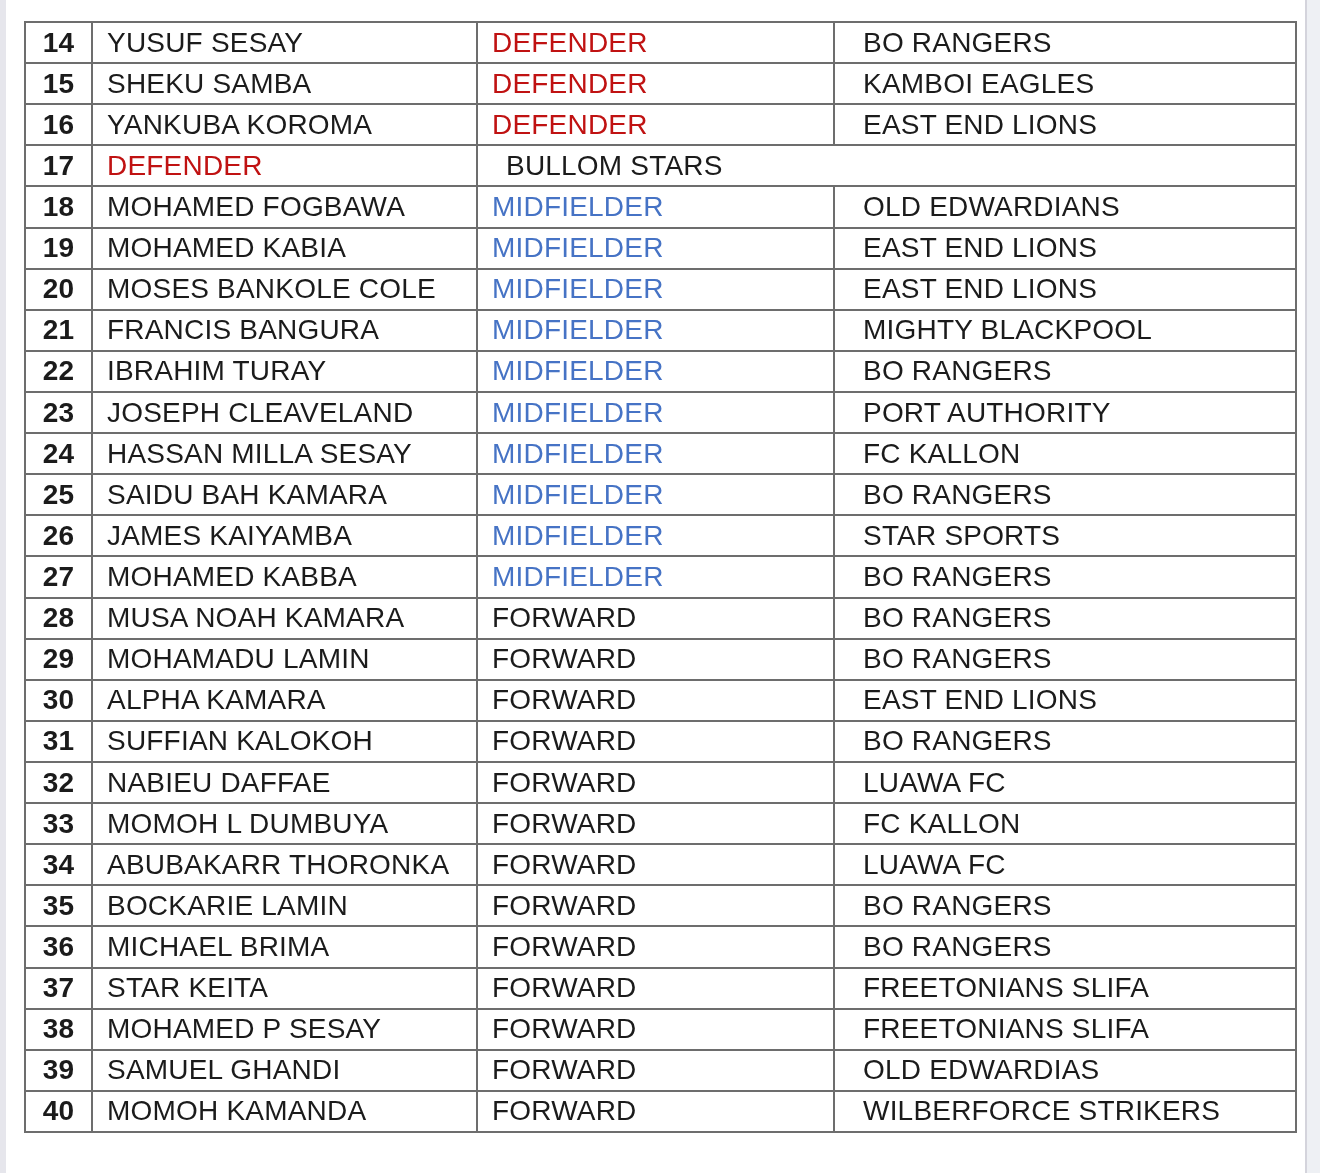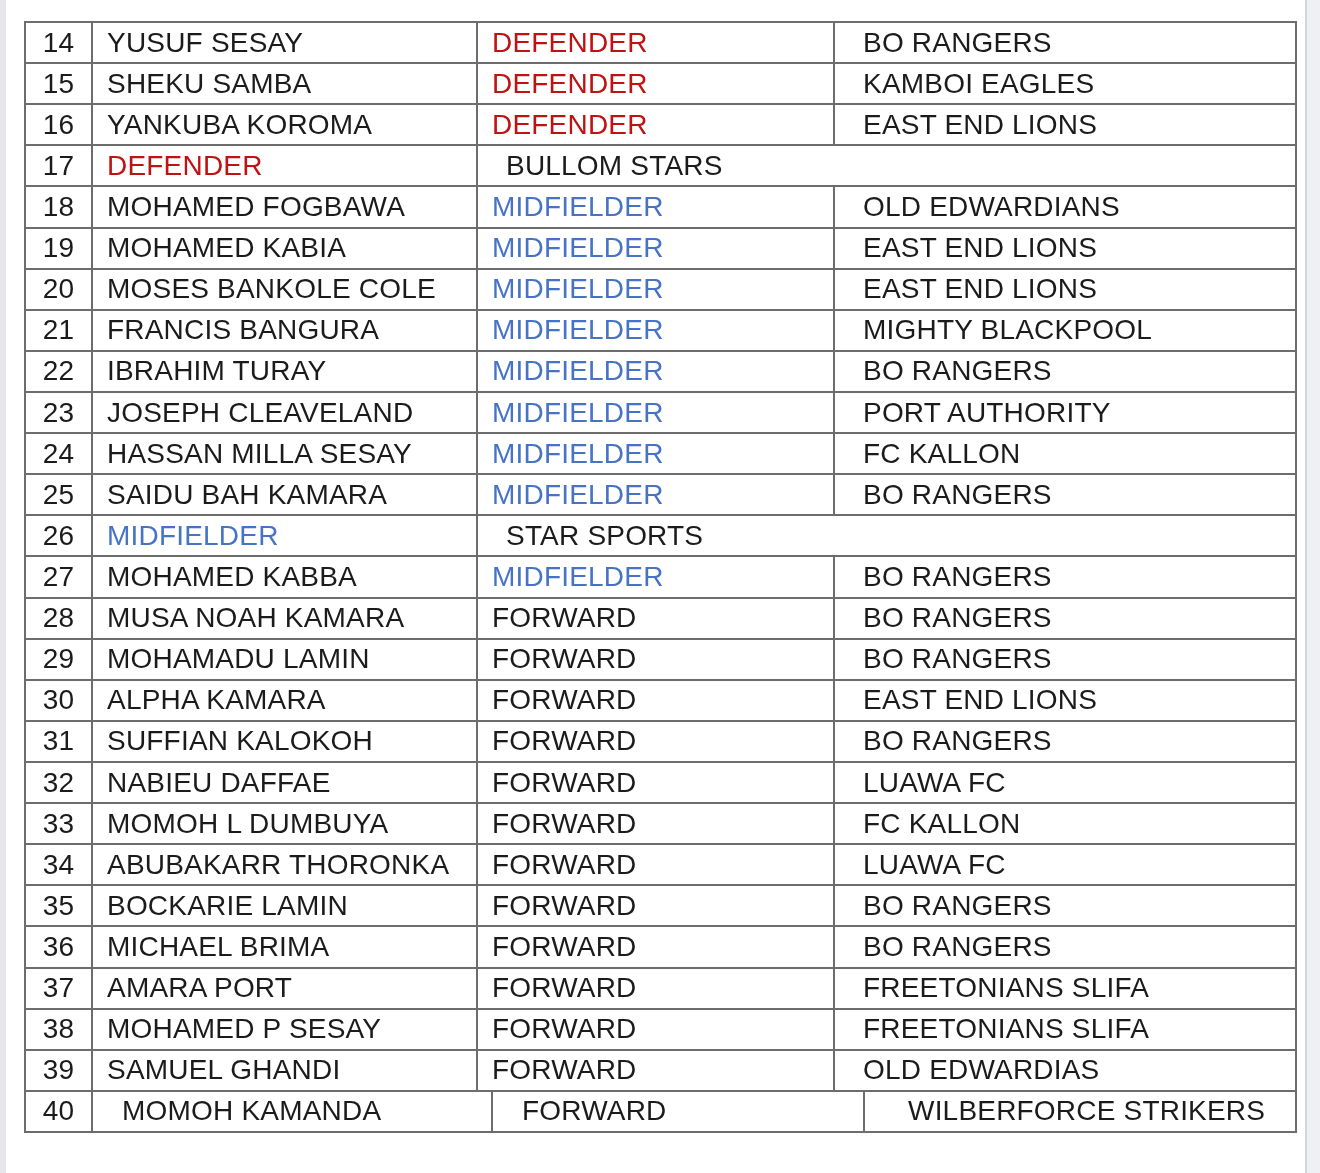--- a/index.html
+++ b/index.html
@@ -41,37 +41,38 @@
     background: #ffffff;
   }
   .row {
     flex: 1;
     display: grid;
     grid-template-columns: 67px 385px 357px 1fr;
     border-bottom: 2px solid #6d6d6d;
     box-sizing: border-box;
     min-height: 0;
   }
-  .row:last-child { border-bottom: none; gap: 15px; }
+  .row:last-child { border-bottom: none; }
   .cell {
     display: flex;
     align-items: center;
     font-size: 28px;
     color: #1b1b1b;
     white-space: nowrap;
     overflow: hidden;
     box-sizing: border-box;
     border-right: 2px solid #6d6d6d;
     padding: 0 6px 0 14px;
     letter-spacing: 0.2px;
   }
   .cell:last-child { border-right: none; padding-left: 28px; }
   .cell.num {
     justify-content: center;
     padding: 0;
+    font-weight: bold;
   }
 </style>
 </head>
 <body>
 
 <div class="canvas">
   <div class="edge-strip-left"></div>
   <div class="edge-strip-right"></div>
   <div class="roster-table">
       <div class="row">
@@ -140,20 +141,21 @@
         <div class="cell club">FC KALLON</div>
       </div>
       <div class="row">
         <div class="cell num">25</div>
         <div class="cell name">SAIDU BAH KAMARA</div>
         <div class="cell pos" style="color: rgb(70, 115, 197);">MIDFIELDER</div>
         <div class="cell club">BO RANGERS</div>
       </div>
       <div class="row">
         <div class="cell num">26</div>
+        <div class="cell name">JAMES KAIYAMBA</div>
         <div class="cell pos" style="color: rgb(70, 115, 197);">MIDFIELDER</div>
         <div class="cell club">STAR SPORTS</div>
       </div>
       <div class="row">
         <div class="cell num">27</div>
         <div class="cell name">MOHAMED KABBA</div>
         <div class="cell pos" style="color: rgb(70, 115, 197);">MIDFIELDER</div>
         <div class="cell club">BO RANGERS</div>
       </div>
       <div class="row">
@@ -205,21 +207,21 @@
         <div class="cell club">BO RANGERS</div>
       </div>
       <div class="row">
         <div class="cell num">36</div>
         <div class="cell name">MICHAEL BRIMA</div>
         <div class="cell pos" style="color: rgb(27, 27, 27);">FORWARD</div>
         <div class="cell club">BO RANGERS</div>
       </div>
       <div class="row">
         <div class="cell num">37</div>
-        <div class="cell name">AMARA PORT</div>
+        <div class="cell name">STAR KEITA</div>
         <div class="cell pos" style="color: rgb(27, 27, 27);">FORWARD</div>
         <div class="cell club">FREETONIANS SLIFA</div>
       </div>
       <div class="row">
         <div class="cell num">38</div>
         <div class="cell name">MOHAMED P SESAY</div>
         <div class="cell pos" style="color: rgb(27, 27, 27);">FORWARD</div>
         <div class="cell club">FREETONIANS SLIFA</div>
       </div>
       <div class="row">

